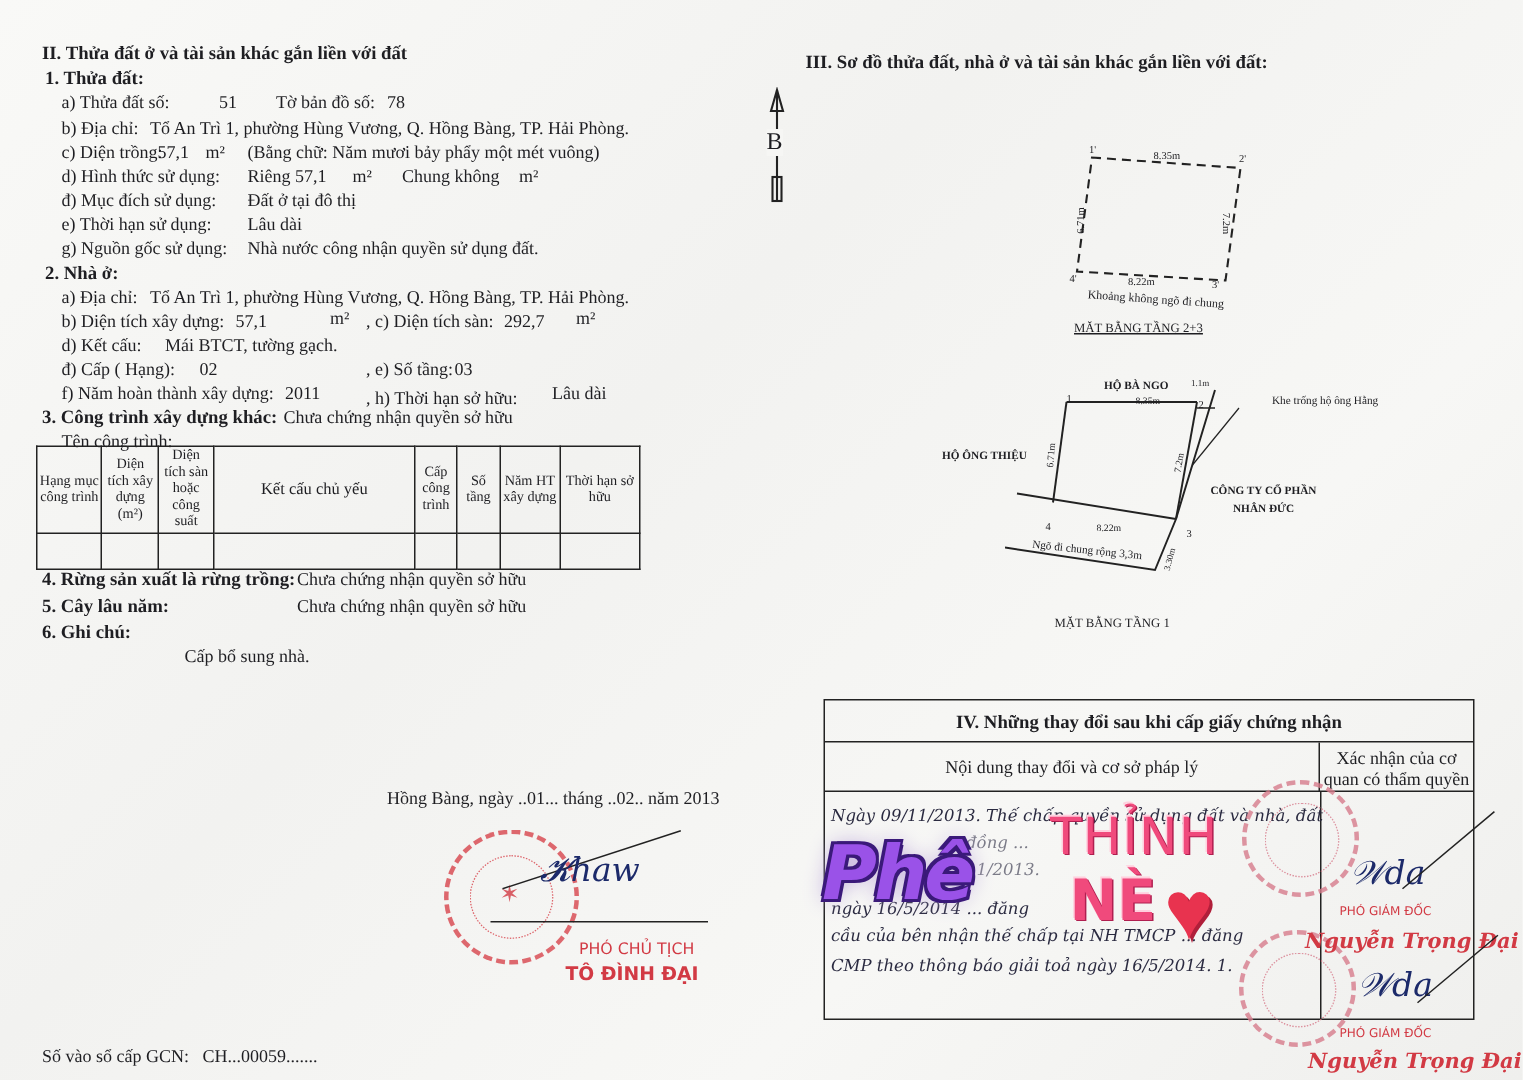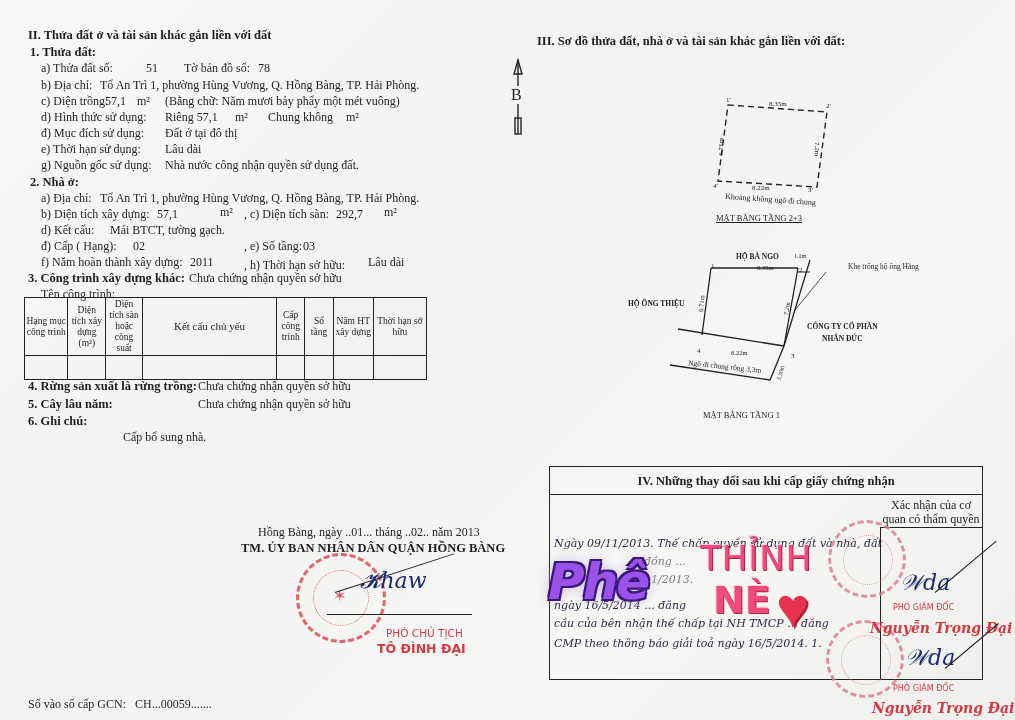--- a/index.html
+++ b/index.html
@@ -149,21 +149,20 @@
   <div class="abs sec" style="left:28px;top:397px;">5. Cây lâu năm:</div>
   <div class="abs t" style="left:198px;top:397px;">Chưa chứng nhận quyền sở hữu</div>
   <div class="abs sec" style="left:28px;top:414px;">6. Ghi chú:</div>
   <div class="abs t" style="left:123px;top:430px;">Cấp bổ sung nhà.</div>
 
   <div class="stamp" style="left:296px;top:553px;width:90px;height:90px;">
     <div class="stamp-inner" style="left:14px;top:14px;width:56px;height:56px;"></div>
     <div class="abs red" style="left:34px;top:30px;font-size:16px;">✶</div>
   </div>
   <div class="abs t" style="left:258px;top:525px;">Hồng Bàng, ngày ..01... tháng ..02.. năm 2013</div>
-  <div class="abs t b" style="left:241px;top:541px;font-size:12.5px;">TM. ỦY BAN NHÂN DÂN QUẬN HỒNG BÀNG</div>
   <div class="sigline" style="left:335px;top:592px;width:125px;transform:rotate(-18deg);"></div>
   <div class="abs" style="left:360px;top:568px;font-family:'DejaVu Serif',serif;font-style:italic;font-size:22px;color:#1c2a6a;">𝓚haw</div>
   <div class="sigline" style="left:327px;top:614px;width:145px;"></div>
   <div class="abs red" style="left:386px;top:627px;font-family:'DejaVu Sans',sans-serif;font-size:10.5px;">PHÓ CHỦ TỊCH</div>
   <div class="abs red b" style="left:377px;top:641px;font-family:'DejaVu Sans',sans-serif;font-size:12.5px;">TÔ ĐÌNH ĐẠI</div>
 
   <div class="abs t" style="left:28px;top:697px;">Số vào sổ cấp GCN:</div>
   <div class="abs t" style="left:135px;top:697px;">CH...00059.......</div>
 
   <div class="abs hdr" style="left:537px;top:34px;">III. Sơ đồ thửa đất, nhà ở và tài sản khác gắn liền với đất:</div>
@@ -213,20 +212,21 @@
   <div class="abs" style="left:822px;top:334px;font-size:7.5px;font-weight:bold;">NHÂN ĐỨC</div>
   <div class="abs" style="left:697px;top:347px;font-size:7px;">4</div>
   <div class="abs" style="left:731px;top:349px;font-size:6.5px;">8.22m</div>
   <div class="abs" style="left:791px;top:352px;font-size:7px;">3</div>
   <div class="abs" style="left:688px;top:362px;font-size:7.5px;transform:rotate(6deg);">Ngõ đi chung rộng 3,3m</div>
   <div class="abs" style="left:773px;top:370px;font-size:6px;transform:rotate(-75deg);">3.30m</div>
   <div class="abs" style="left:703px;top:410px;font-size:8.5px;">MẶT BẰNG TẦNG 1</div>
 
   <div class="ch-box">
     <div class="ch-title">IV. Những thay đổi sau khi cấp giấy chứng nhận</div>
+    <div class="ch-col1">Nội dung thay đổi và cơ sở pháp lý</div>
     <div class="ch-col2">Xác nhận của cơ quan có thẩm quyền</div>
     <div class="ch-divider"></div>
 
     <div class="hand" style="left:4px;top:70px;">Ngày 09/11/2013. Thế chấp quyền sử dụng đất và nhà, đất</div>
     <div class="hand" style="left:80px;top:88px;opacity:.6;">... đồng ...</div>
     <div class="hand" style="left:80px;top:106px;opacity:.6;">... 11/2013.</div>
     <div class="hand" style="left:4px;top:132px;">ngày 16/5/2014 ... đăng</div>
     <div class="hand" style="left:4px;top:150px;">cầu của bên nhận thế chấp tại NH TMCP ... đăng</div>
     <div class="hand" style="left:4px;top:170px;">CMP theo thông báo giải toả ngày 16/5/2014. 1.</div>
   </div>

